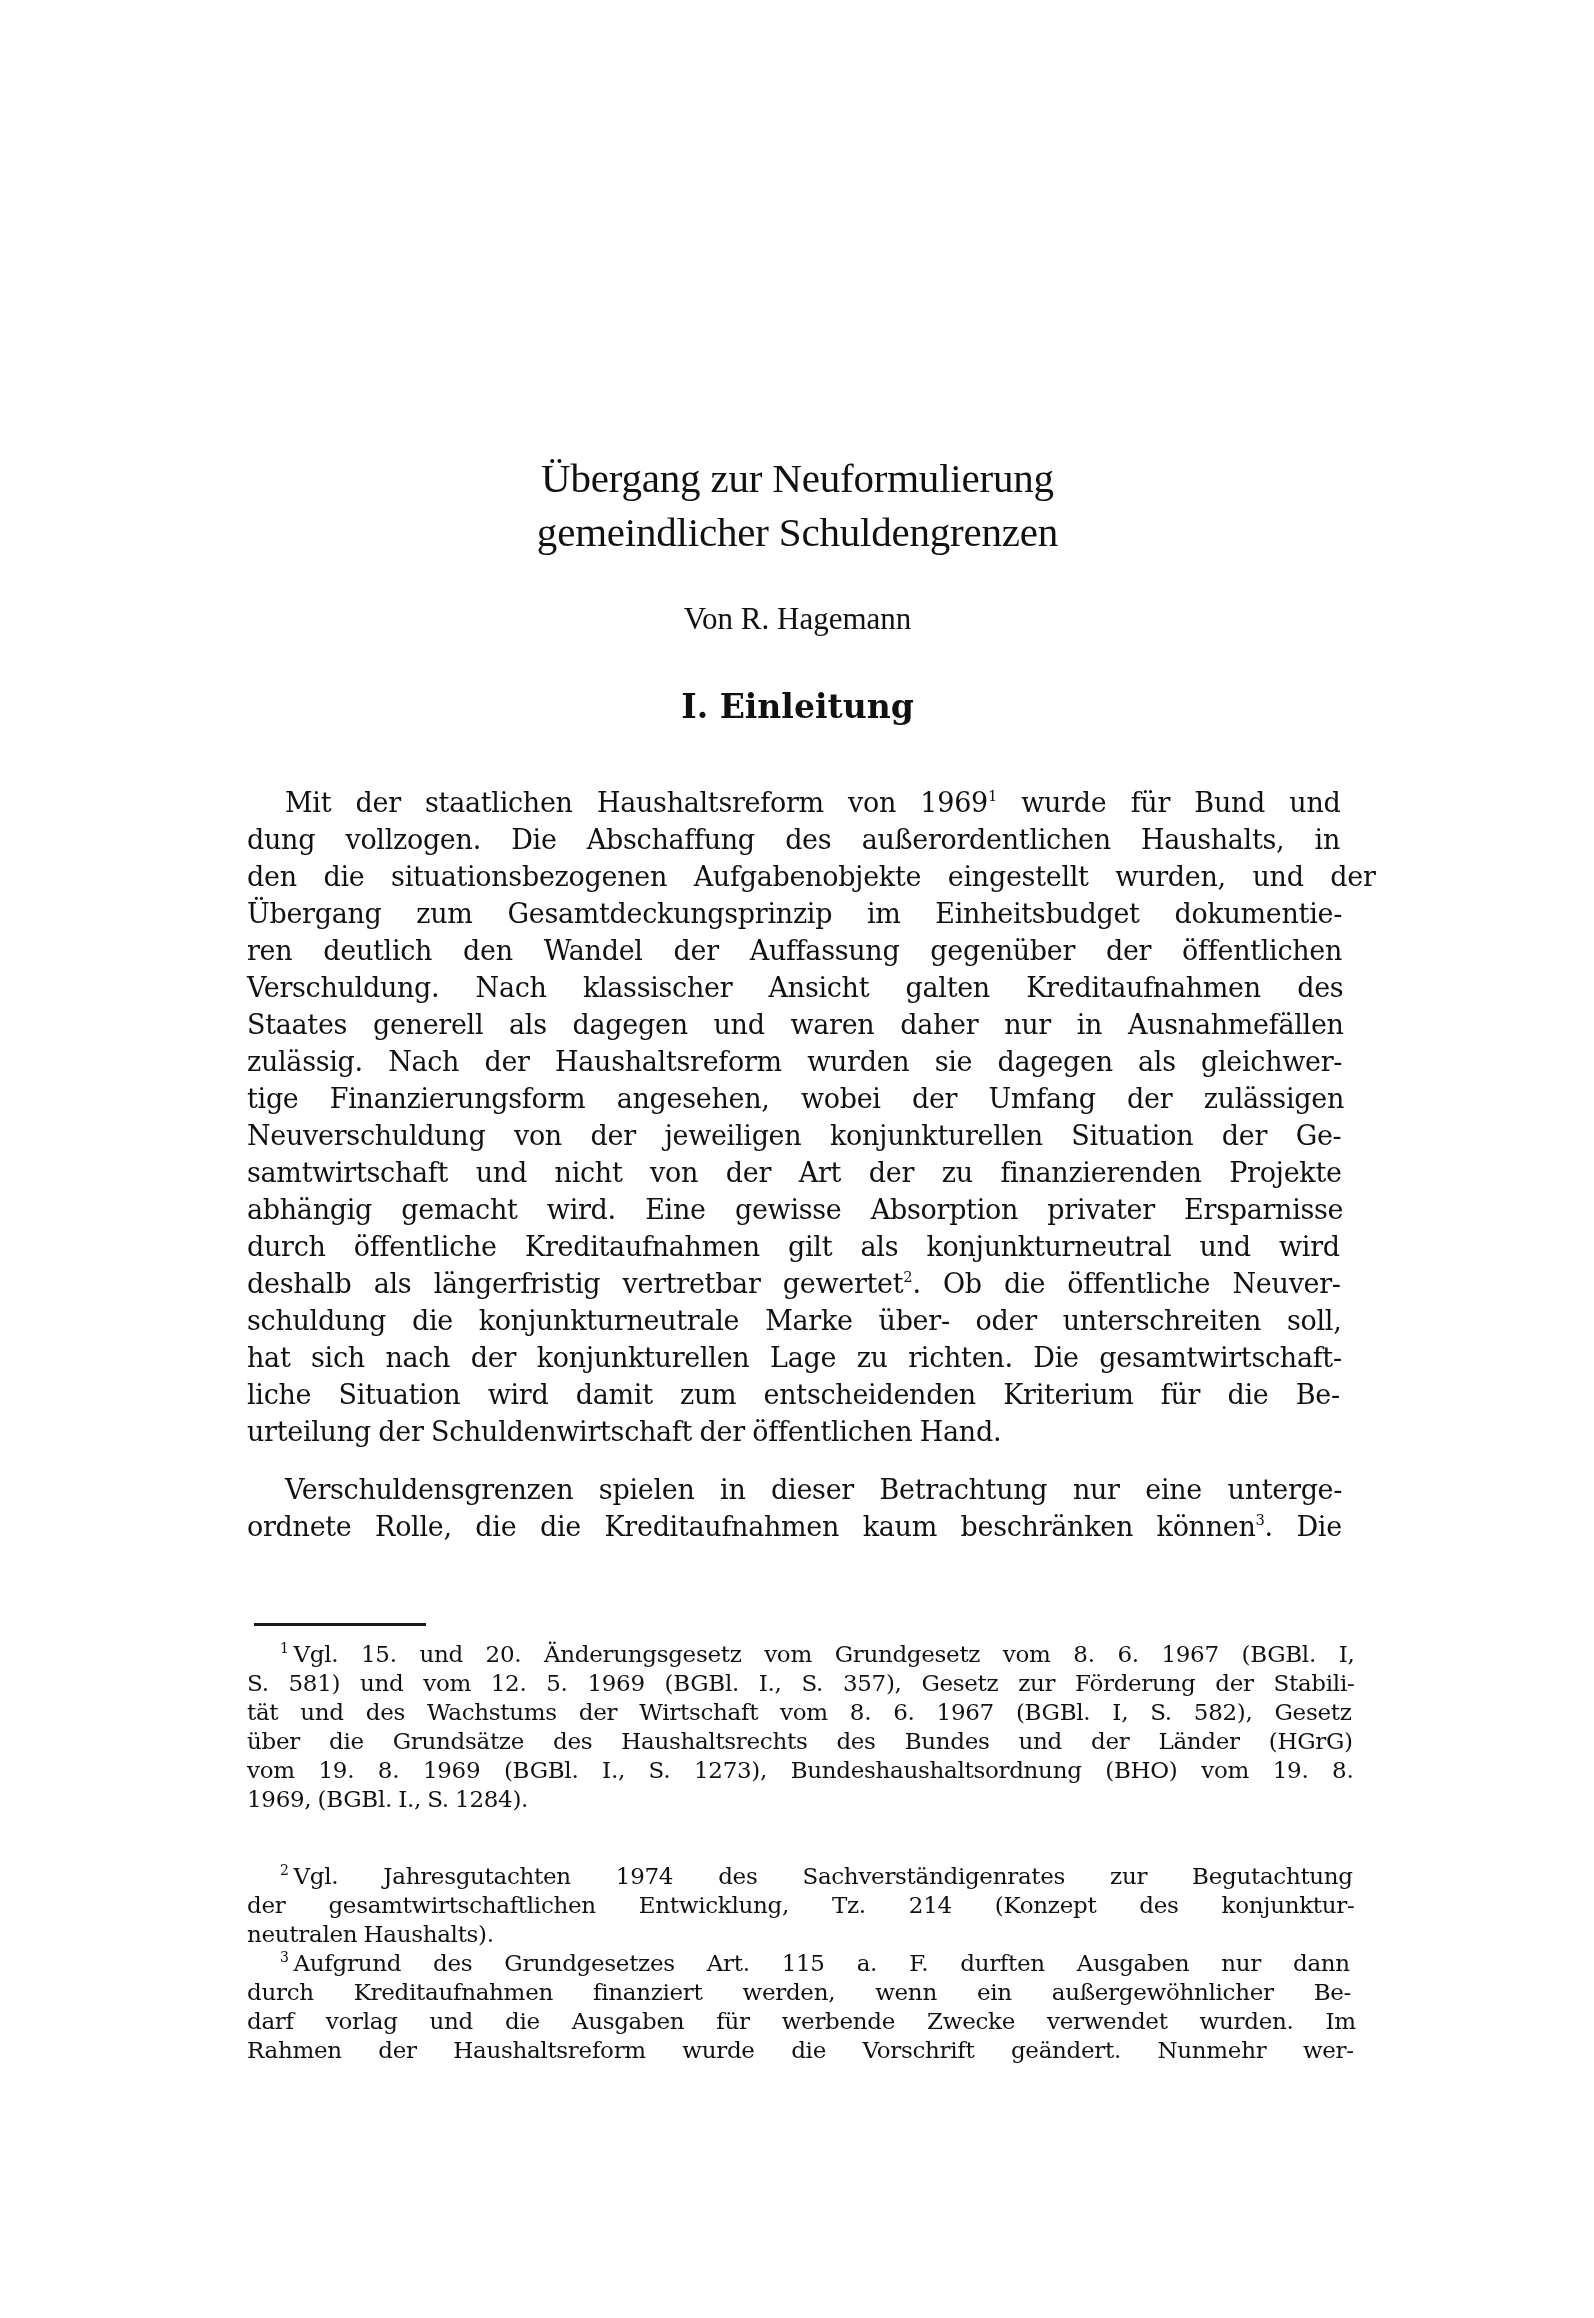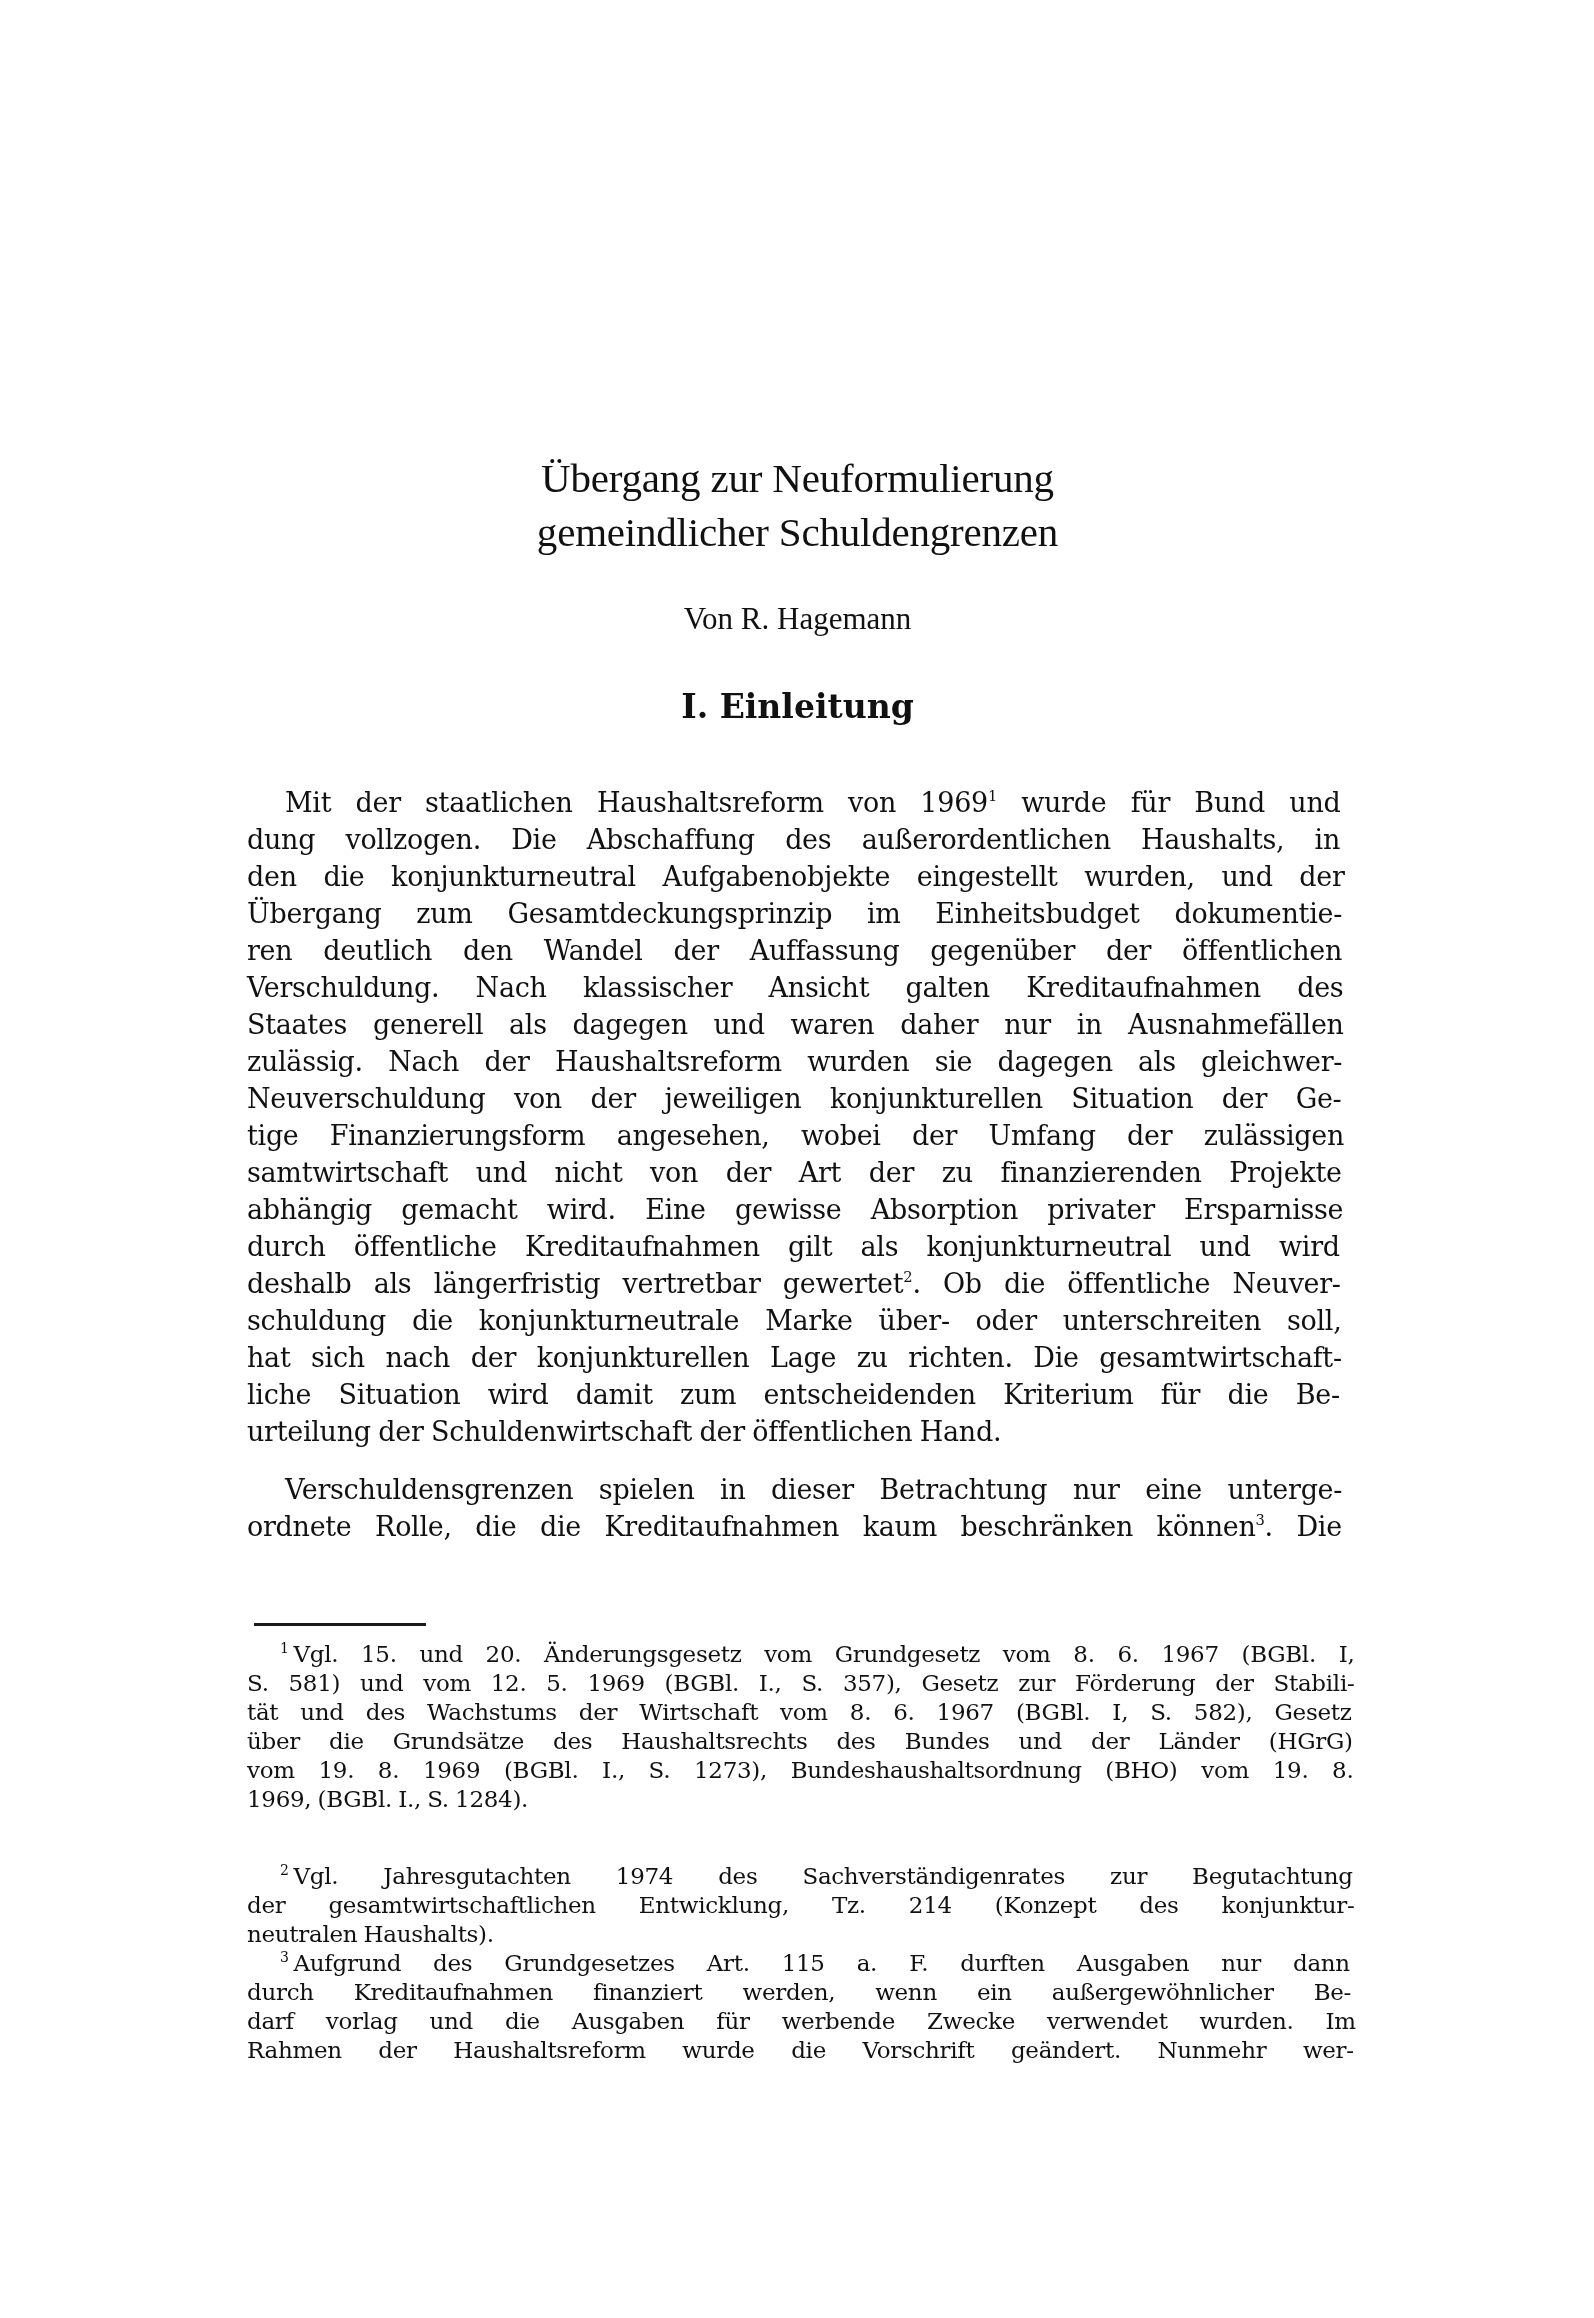--- a/index.html
+++ b/index.html
@@ -143,28 +143,28 @@
   </h1>
 
   <p class="author" data-bind="document.author">Von R. Hagemann</p>
 
   <h2 class="section-heading" data-bind="document.section_heading">I. Einleitung</h2>
 
   <div class="body-text">
     <p class="para" style="text-indent:0">
       <span class="line first" style="white-space: nowrap; text-align-last: left; word-spacing: 16px;"><span data-bind="document.paragraphs.0.lines.0.text">Mit der staatlichen Haushaltsreform von 1969</span><sup class="fnref" data-bind="document.paragraphs.0.lines.0.sup">1</sup><span data-bind="document.paragraphs.0.lines.0.after"> wurde für Bund und</span></span>
       <span class="line" data-bind="document.paragraphs.0.lines.2.text" style="white-space: nowrap; text-align-last: left; word-spacing: 22px;">dung vollzogen. Die Abschaffung des außerordentlichen Haushalts, in</span>
-      <span class="line" data-bind="document.paragraphs.0.lines.3.text" style="white-space: nowrap; text-align-last: left; word-spacing: 18.4px;">den die konjunkturneutral Aufgabenobjekte eingestellt wurden, und der</span>
+      <span class="line" data-bind="document.paragraphs.0.lines.3.text" style="white-space: nowrap; text-align-last: left; word-spacing: 18.4px;">den die situationsbezogenen Aufgabenobjekte eingestellt wurden, und der</span>
       <span class="line" data-bind="document.paragraphs.0.lines.4.text" style="white-space: nowrap; text-align-last: left; word-spacing: 26.5px;">Übergang zum Gesamtdeckungsprinzip im Einheitsbudget dokumentie-</span>
       <span class="line" data-bind="document.paragraphs.0.lines.5.text" style="white-space: nowrap; text-align-last: left; word-spacing: 22.6px;">ren deutlich den Wandel der Auffassung gegenüber der öffentlichen</span>
       <span class="line" data-bind="document.paragraphs.0.lines.6.text" style="white-space: nowrap; text-align-last: left; word-spacing: 28px;">Verschuldung. Nach klassischer Ansicht galten Kreditaufnahmen des</span>
       <span class="line" data-bind="document.paragraphs.0.lines.7.text" style="white-space: nowrap; text-align-last: left; word-spacing: 17.5px;">Staates generell als dagegen und waren daher nur in Ausnahmefällen</span>
       <span class="line" data-bind="document.paragraphs.0.lines.8.text" style="white-space: nowrap; text-align-last: left; word-spacing: 17px;">zulässig. Nach der Haushaltsreform wurden sie dagegen als gleichwer-</span>
+      <span class="line" data-bind="document.paragraphs.0.lines.9.text" style="white-space: nowrap; text-align-last: left; word-spacing: 23px;">tige Finanzierungsform angesehen, wobei der Umfang der zulässigen</span>
       <span class="line" data-bind="document.paragraphs.0.lines.10.text" style="white-space: nowrap; text-align-last: left; word-spacing: 20.3px;">Neuverschuldung von der jeweiligen konjunkturellen Situation der Ge-</span>
-      <span class="line" data-bind="document.paragraphs.0.lines.9.text" style="white-space: nowrap; text-align-last: left; word-spacing: 23px;">tige Finanzierungsform angesehen, wobei der Umfang der zulässigen</span>
       <span class="line" data-bind="document.paragraphs.0.lines.11.text" style="white-space: nowrap; text-align-last: left; word-spacing: 19.4px;">samtwirtschaft und nicht von der Art der zu finanzierenden Projekte</span>
       <span class="line" data-bind="document.paragraphs.0.lines.12.text" style="white-space: nowrap; text-align-last: left; word-spacing: 21px;">abhängig gemacht wird. Eine gewisse Absorption privater Ersparnisse</span>
       <span class="line" data-bind="document.paragraphs.0.lines.13.text" style="white-space: nowrap; text-align-last: left; word-spacing: 20px;">durch öffentliche Kreditaufnahmen gilt als konjunkturneutral und wird</span>
       <span class="line" style="white-space: nowrap; text-align-last: left; word-spacing: 14px;"><span data-bind="document.paragraphs.0.lines.14.text">deshalb als längerfristig vertretbar gewertet</span><sup class="fnref" data-bind="document.paragraphs.0.lines.14.sup">2</sup><span data-bind="document.paragraphs.0.lines.14.after">. Ob die öffentliche Neuver-</span></span>
       <span class="line" data-bind="document.paragraphs.0.lines.15.text" style="white-space: nowrap; text-align-last: left; word-spacing: 17.6px;">schuldung die konjunkturneutrale Marke über- oder unterschreiten soll,</span>
       <span class="line" data-bind="document.paragraphs.0.lines.16.text" style="white-space: nowrap; text-align-last: left; word-spacing: 12.3px;">hat sich nach der konjunkturellen Lage zu richten. Die gesamtwirtschaft-</span>
       <span class="line" data-bind="document.paragraphs.0.lines.17.text" style="white-space: nowrap; text-align-last: left; word-spacing: 19px;">liche Situation wird damit zum entscheidenden Kriterium für die Be-</span>
       <span class="line last" data-bind="document.paragraphs.0.lines.18.text">urteilung der Schuldenwirtschaft der öffentlichen Hand.</span>
     </p>
 

